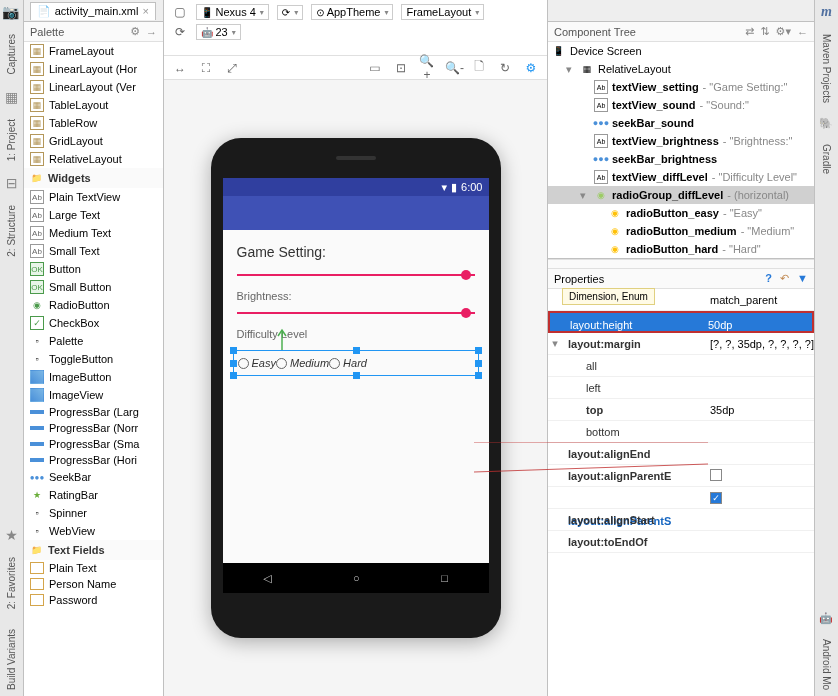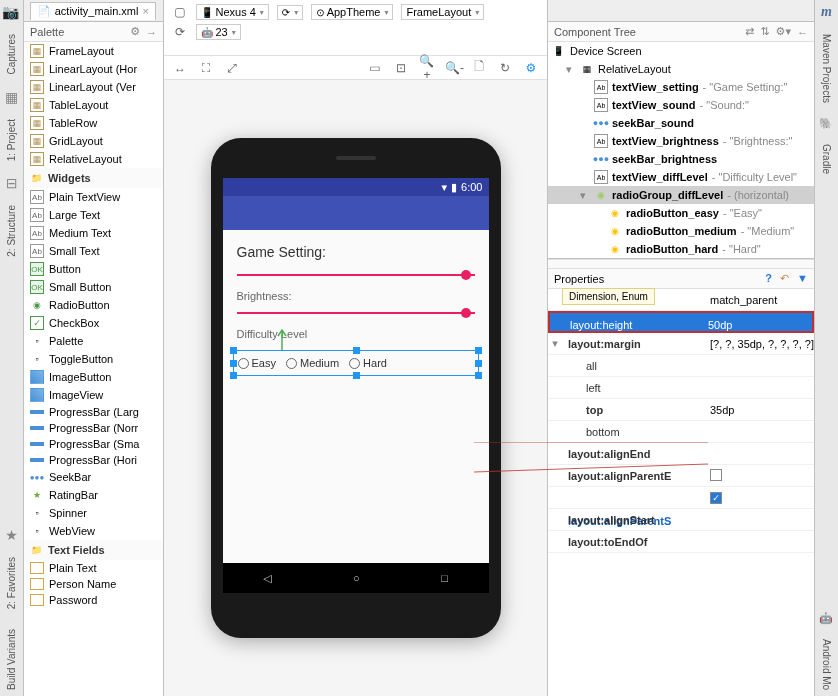--- a/index.html
+++ b/index.html
@@ -42,21 +42,21 @@
 .phone { width: 290px; height: 500px; background: #1a1a1a; border-radius: 30px; padding: 40px 12px 45px 12px; box-shadow: 0 4px 20px rgba(0,0,0,0.3); position: relative; }
 .phone-speaker { position: absolute; top: 18px; left: 50%; transform: translateX(-50%); width: 40px; height: 4px; background: #333; border-radius: 2px; }
 .screen { background: #fafafa; width: 100%; height: 100%; position: relative; overflow: hidden; }
 .status-bar { background: #303F9F; color: #fff; height: 18px; display: flex; align-items: center; justify-content: flex-end; padding: 0 6px; font-size: 9px; gap: 4px; }
 .app-bar { background: #3F51B5; height: 34px; }
 .app-content { padding: 14px 14px; color: #333; }
 .app-content .heading { font-size: 14px; margin-bottom: 14px; }
 .app-content .label { font-size: 11px; color: #666; margin-top: 14px; margin-bottom: 10px; }
 .slider { height: 2px; background: #e91e63; position: relative; margin-bottom: 12px; }
 .slider::after { content: ""; position: absolute; right: 4px; top: -4px; width: 10px; height: 10px; border-radius: 50%; background: #e91e63; }
-.radio-row { display: flex; gap: 10px; margin-top: 6px; position: relative; }
+.radio-row { display: flex; margin-top: 6px; position: relative; font-style: italic; }
 .radio-opt { display: flex; align-items: center; gap: 3px; font-size: 10px; color: #333; }
 .radio-opt .circ { width: 11px; height: 11px; border: 1.5px solid #666; border-radius: 50%; }
 .sel-handle { position: absolute; width: 7px; height: 7px; background: #2196f3; }
 .nav-bar { position: absolute; bottom: 0; left: 0; right: 0; height: 30px; background: #000; display: flex; align-items: center; justify-content: space-around; color: #ccc; font-size: 12px; }
 
 .right-col { width: 266px; background: #fff; display: flex; flex-direction: column; }
 .tree-area { border-bottom: 1px solid #c0c0c0; max-height: 300px; overflow: auto; }
 .tree-row { display: flex; align-items: center; gap: 4px; padding: 2px 4px; white-space: nowrap; cursor: pointer; }
 .tree-row.selected { background: #d0d0d0; }
 .tree-row .hint { color: #888; }

